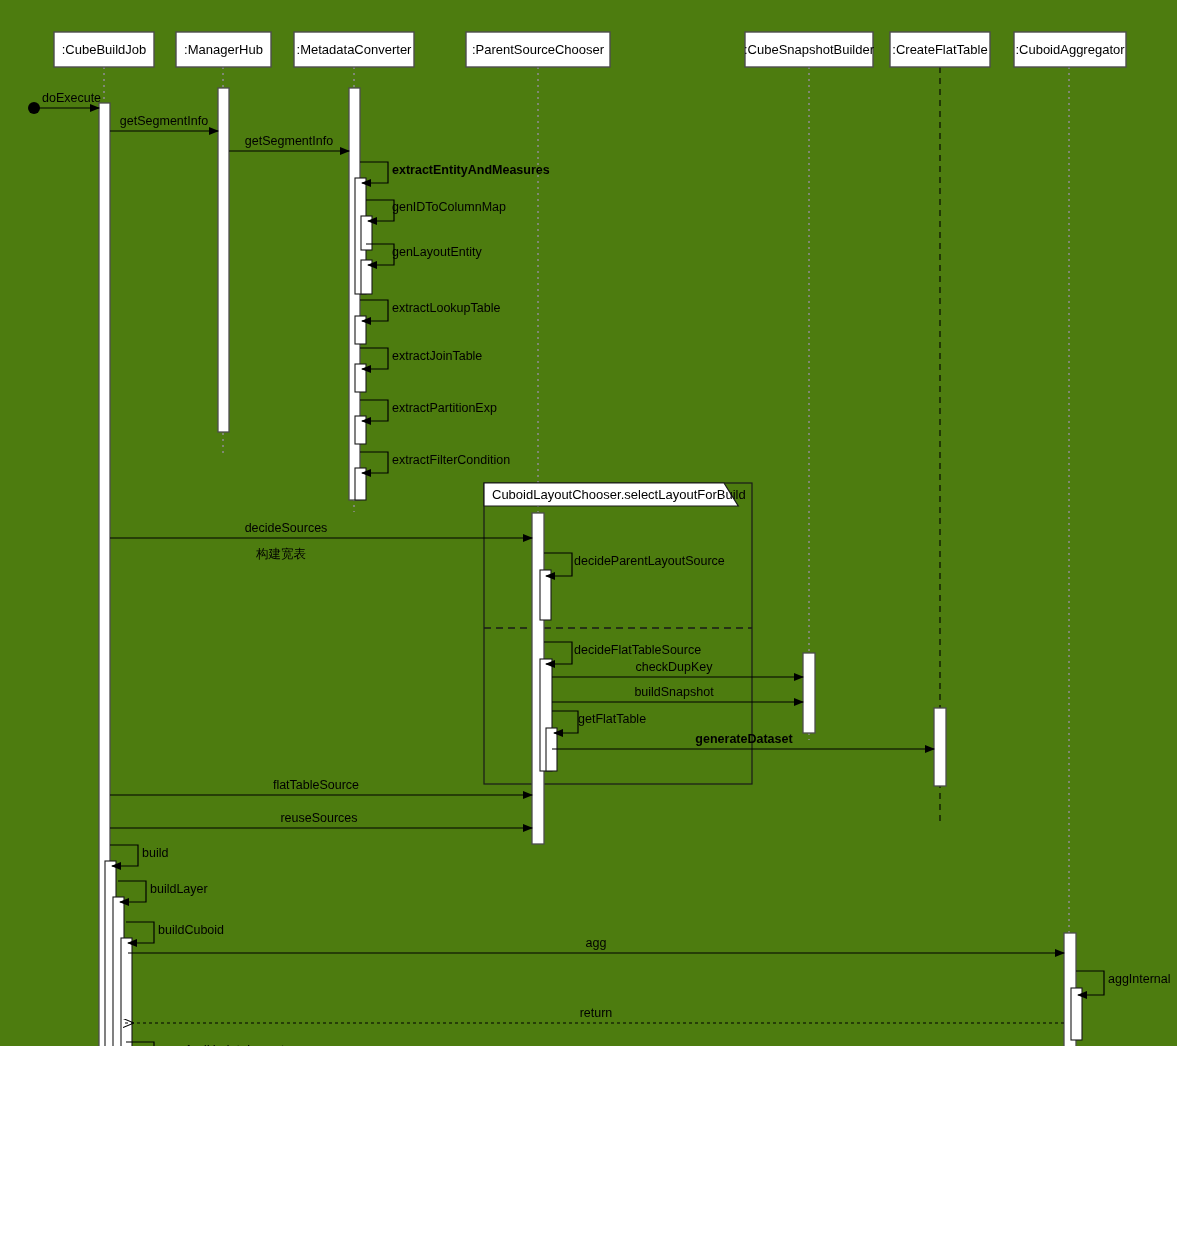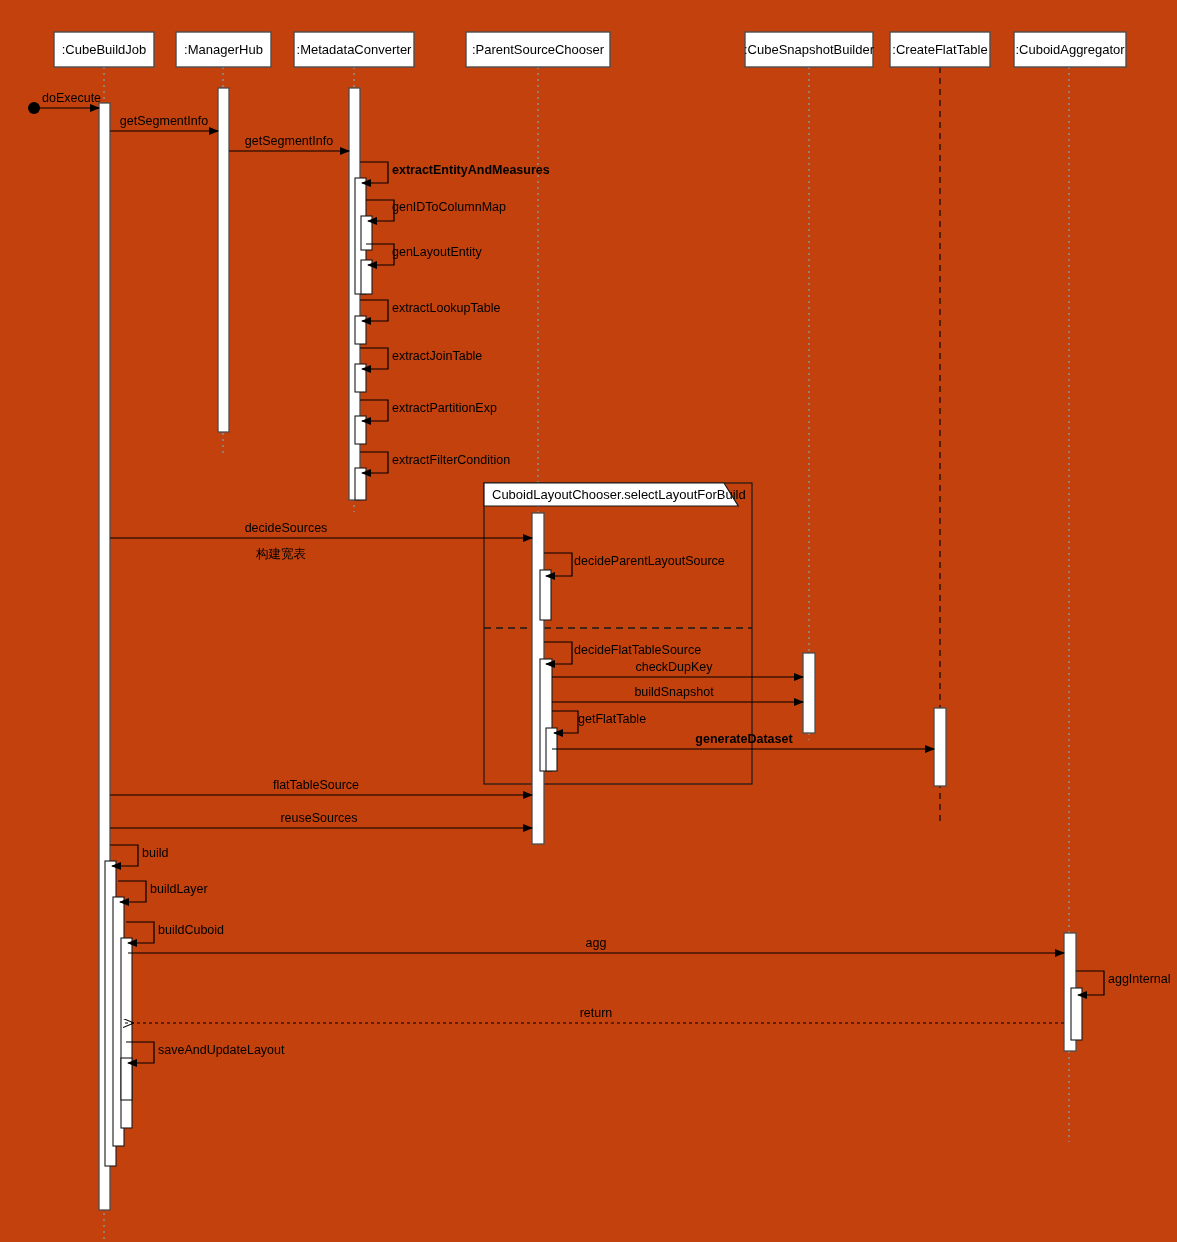--- a/index.html
+++ b/index.html
@@ -7,22 +7,22 @@
     padding: 0;
     background: #ffffff;
   }
   body {
     font-family: "Liberation Sans", "DejaVu Sans", sans-serif;
     color: #000000;
   }
   #diagram-root {
     position: relative;
     width: 1177px;
-    height: 1242px;
-    background: #c2410c;
+    height: 1046px;
+    background: #4d7c0f;
     overflow: hidden;
   }
   svg#seq-svg {
     position: absolute;
     left: 0;
     top: 0;
     width: 1177px;
     height: 1242px;
   }
   .lifeline-box {

